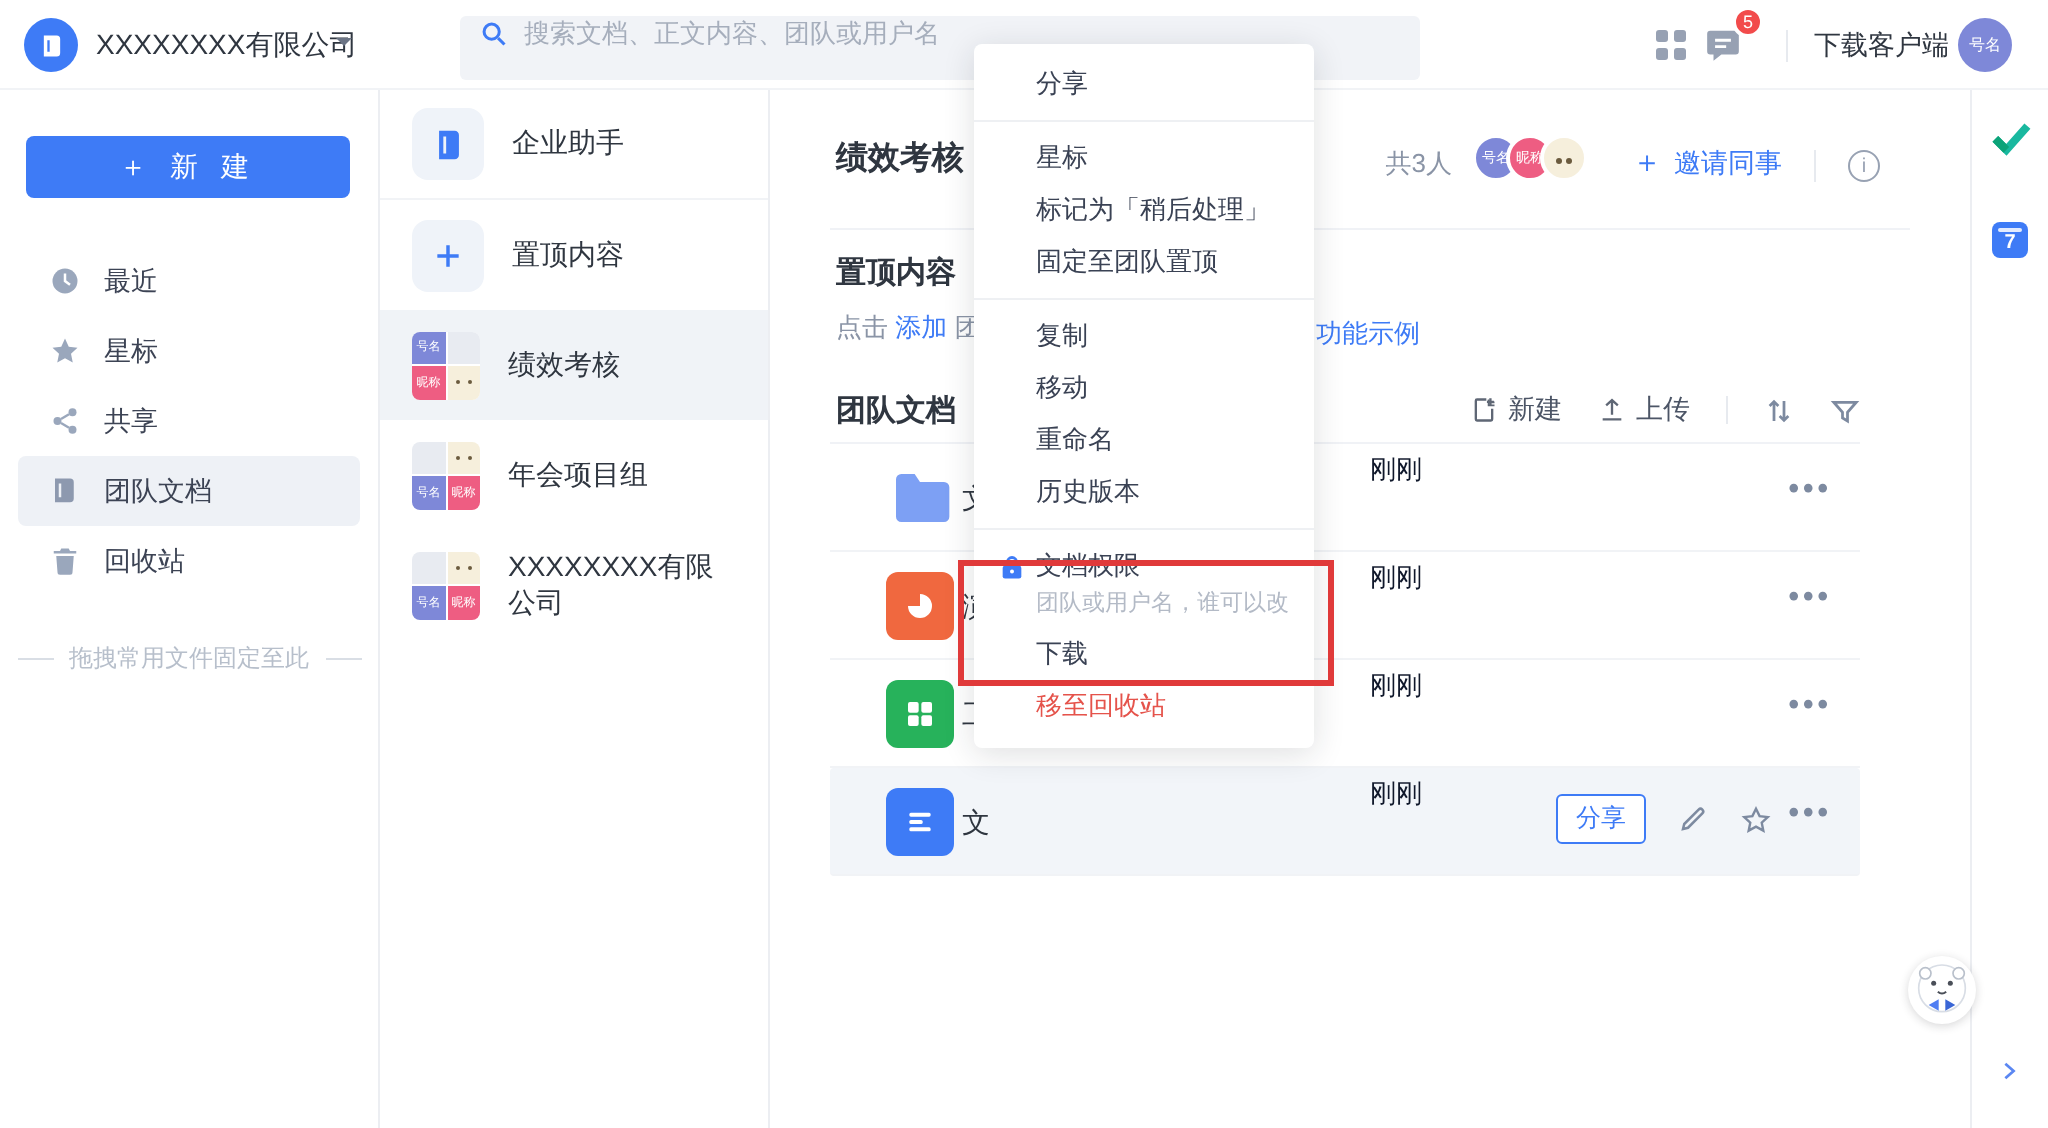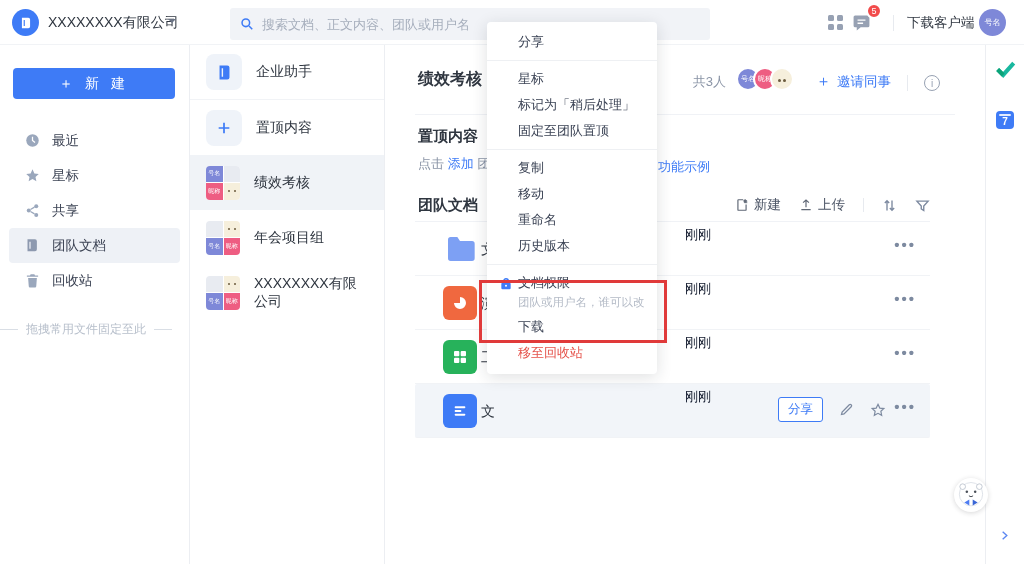--- a/index.html
+++ b/index.html
@@ -6,37 +6,37 @@
   html,body{width:1024px;height:564px;overflow:hidden;background:#fff;
     font-family:"Liberation Sans","DejaVu Sans",sans-serif;color:#333;font-size:13px}
   body{position:relative}
   svg{display:block}
 
   
   .topbar{position:absolute;left:0;top:0;width:1024px;height:45px;background:#fff;border-bottom:1px solid #f1f3f6;z-index:10}
   .logo{position:absolute;left:12px;top:9px;width:27px;height:27px;border-radius:50%;background:#3e7bf6;display:flex;align-items:center;justify-content:center}
   .company{position:absolute;left:48px;top:14px;font-size:14px;color:#2f3640}
   .caret{position:absolute;left:168px;top:19px;width:0;height:0;border:4px solid transparent;border-top-color:#6b7485}
-  .search{position:absolute;left:230px;top:8px;width:480px;height:29px;background:#f1f3f7;border-radius:3px;display:flex;align-items:center;padding:16px 10px;gap:8px}
+  .search{position:absolute;left:230px;top:8px;width:480px;height:29px;background:#f1f3f7;border-radius:3px;display:flex;align-items:flex-end;padding:16px 10px;gap:8px}
   .search input{border:none;outline:none;background:transparent;font-size:13px;color:#333;width:100%;font-family:inherit}
   .search input::placeholder{color:#a6aebc}
   .tb-apps{position:absolute;left:828px;top:15px}
   .tb-msg{position:absolute;left:852px;top:13px}
   .badge{position:absolute;left:866px;top:3px;min-width:16px;height:16px;border-radius:8px;background:#f24b4b;border:2px solid #fff;color:#fff;font-size:9px;line-height:12px;text-align:center;padding:0 3px}
   .tb-div{position:absolute;left:893px;top:15px;width:1px;height:16px;background:#e7eaef}
   .download{position:absolute;left:907px;top:14px;font-size:13.5px;color:#2f3640}
   .tb-avatar{position:absolute;left:979px;top:9px;width:27px;height:27px;border-radius:50%;background:#7e88d8;color:#fff;font-size:8px;display:flex;align-items:center;justify-content:center}
 
   
   .sidebar{position:absolute;left:0;top:45px;width:190px;bottom:0;border-right:1px solid #eceef2;background:#fff}
-  .new-btn{position:absolute;left:13px;top:23px;width:162px;height:31px;background:#3e7bf6;color:#fff;border:none;border-radius:4px;font-size:14px;letter-spacing:4px;cursor:pointer;font-family:Liberation Sans, sans-serif}
+  .new-btn{position:absolute;left:13px;top:23px;width:162px;height:31px;background:#3e7bf6;color:#fff;border:none;border-radius:4px;font-size:14px;letter-spacing:4px;cursor:pointer;font-family:Liberation Serif, serif}
   .nav{position:absolute;left:0;top:78px;width:100%}
   .nav-item{height:35px;margin:0 9px;border-radius:4px;display:flex;align-items:center;gap:12px;padding:0 16px;color:#3c4354;font-size:13.5px;cursor:pointer}
   .nav-item.sel{background:#eef1f6}
-  .drag-hint{position:absolute;left:0;top:276px;width:100%;display:flex;align-items:center;gap:8px;color:#b7bfcb;font-size:12px}
+  .drag-hint{position:absolute;left:0;top:276px;width:100%;display:flex;align-items:center;justify-content:center;gap:8px;color:#b7bfcb;font-size:12px}
   .drag-hint i{display:block;width:18px;height:1px;background:#d9dee5}
 
   
   .teams{position:absolute;left:190px;top:45px;width:195px;bottom:0;border-right:1px solid #eceef2;background:#fff}
   .team-row{height:55px;display:flex;align-items:center;gap:14px;padding:0 16px;font-size:14px;color:#2f3640;cursor:pointer}
   .team-row.first{border-bottom:1px solid #f1f3f6}
   .team-row.sel{background:#f0f3f7}
   .tile{width:36px;height:36px;border-radius:8px;background:#eff3f9;display:flex;align-items:center;justify-content:center;flex:none}
   .collage{width:34px;height:34px;border-radius:4px;overflow:hidden;display:grid;grid-template-columns:1fr 1fr;grid-template-rows:1fr 1fr;gap:1px;background:#fff;flex:none}
   .cell{display:flex;align-items:center;justify-content:center;font-size:6px;color:#fff}

